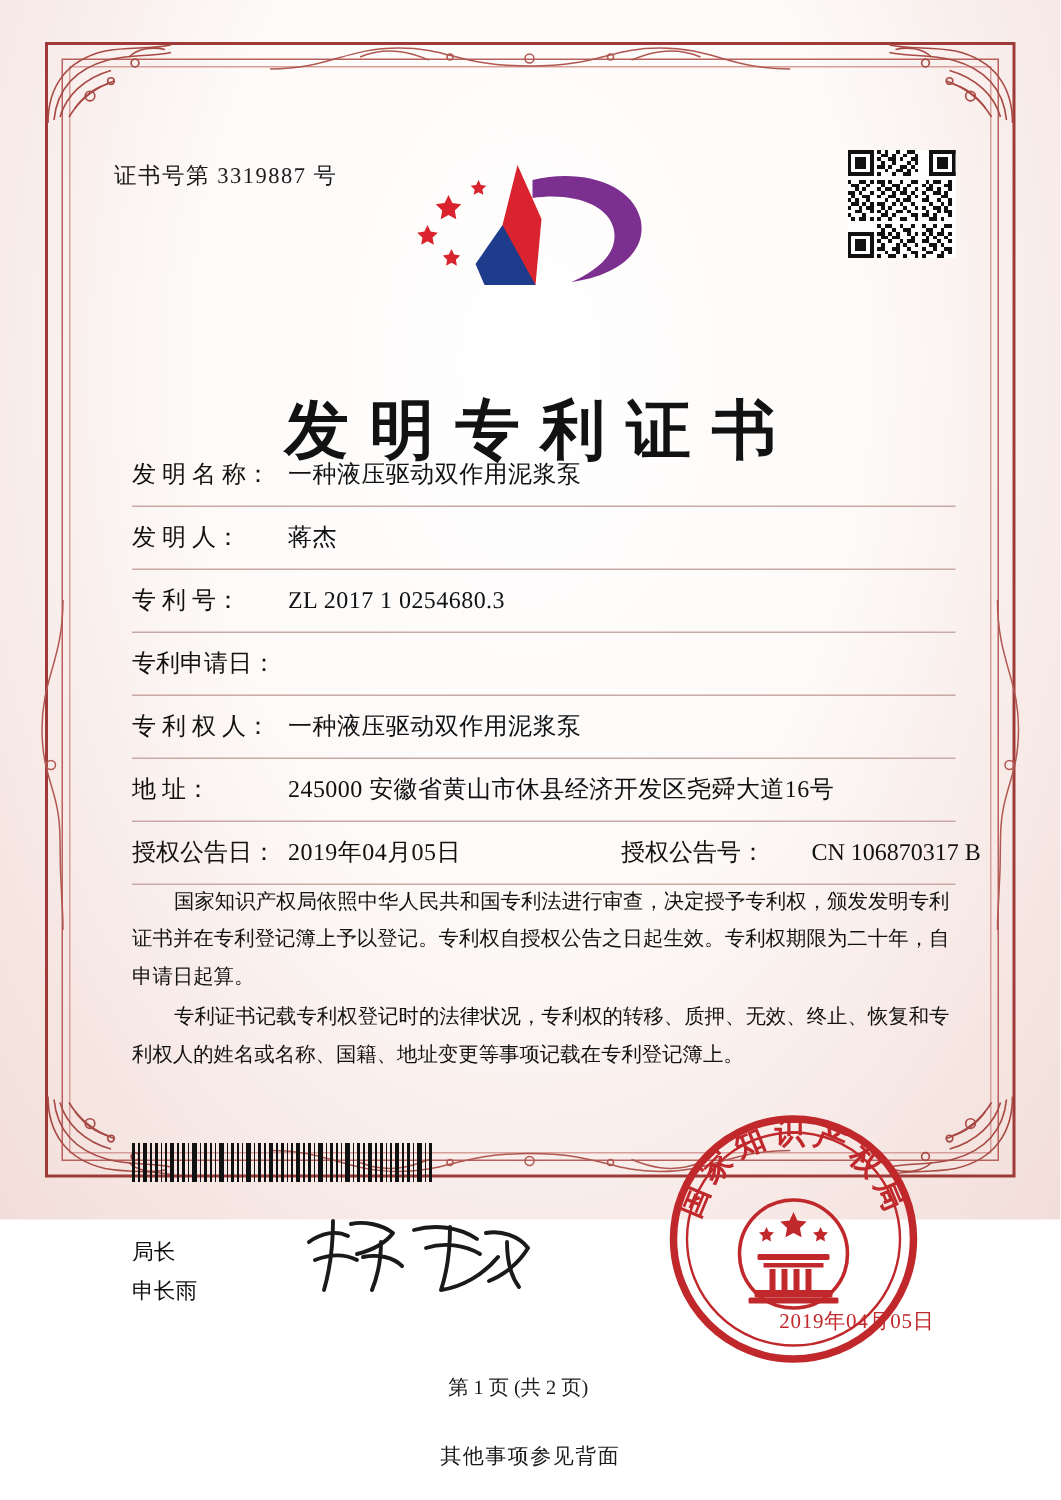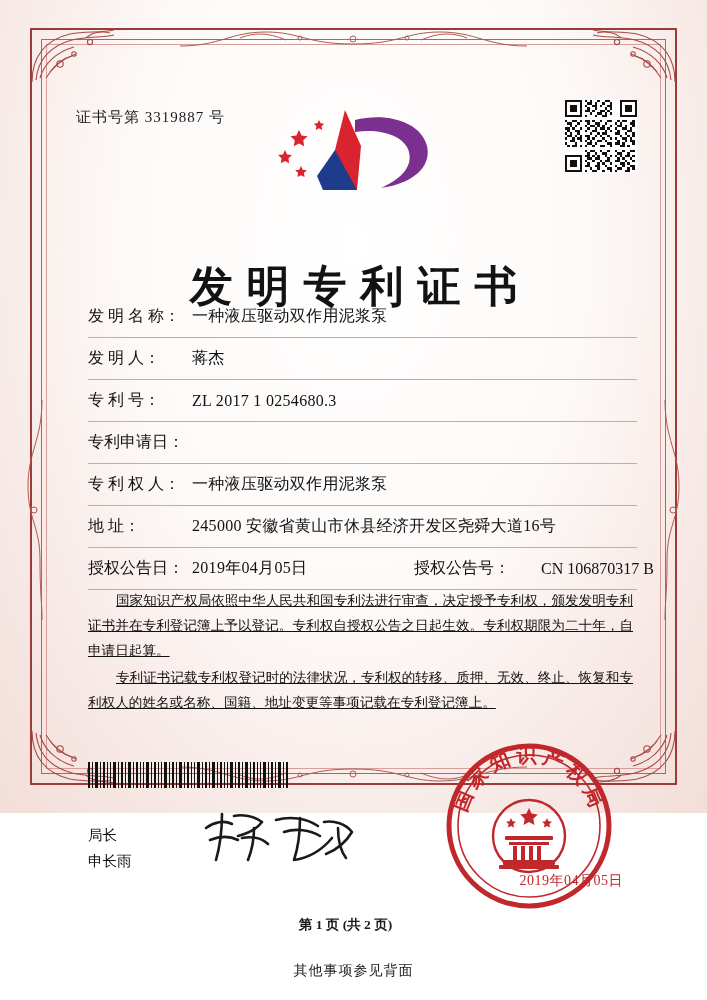--- a/index.html
+++ b/index.html
@@ -164,21 +164,20 @@
     right: 74px;
     top: 588px;
     font-size: 13.6px;
     line-height: 25px;
     color: #111111;
     text-align: justify;
   }
   .body-text p {
     margin: 0 0 2px 0;
     text-indent: 28px;
-    text-decoration: underline;
   }
 
   
   .barcode {
     position: absolute;
     left: 88px;
     top: 762px;
     width: 200px;
     height: 26px;
   }
@@ -225,21 +224,20 @@
 
   
   .page-num {
     position: absolute;
     left: 0;
     right: 16px;
     top: 916px;
     text-align: center;
     font-size: 13.5px;
     color: #1a1a1a;
-    font-weight: bold;
   }
   .back-note {
     position: absolute;
     left: 0;
     right: 0;
     top: 962px;
     text-align: center;
     font-size: 14px;
     color: #1a1a1a;
     letter-spacing: 1px;

